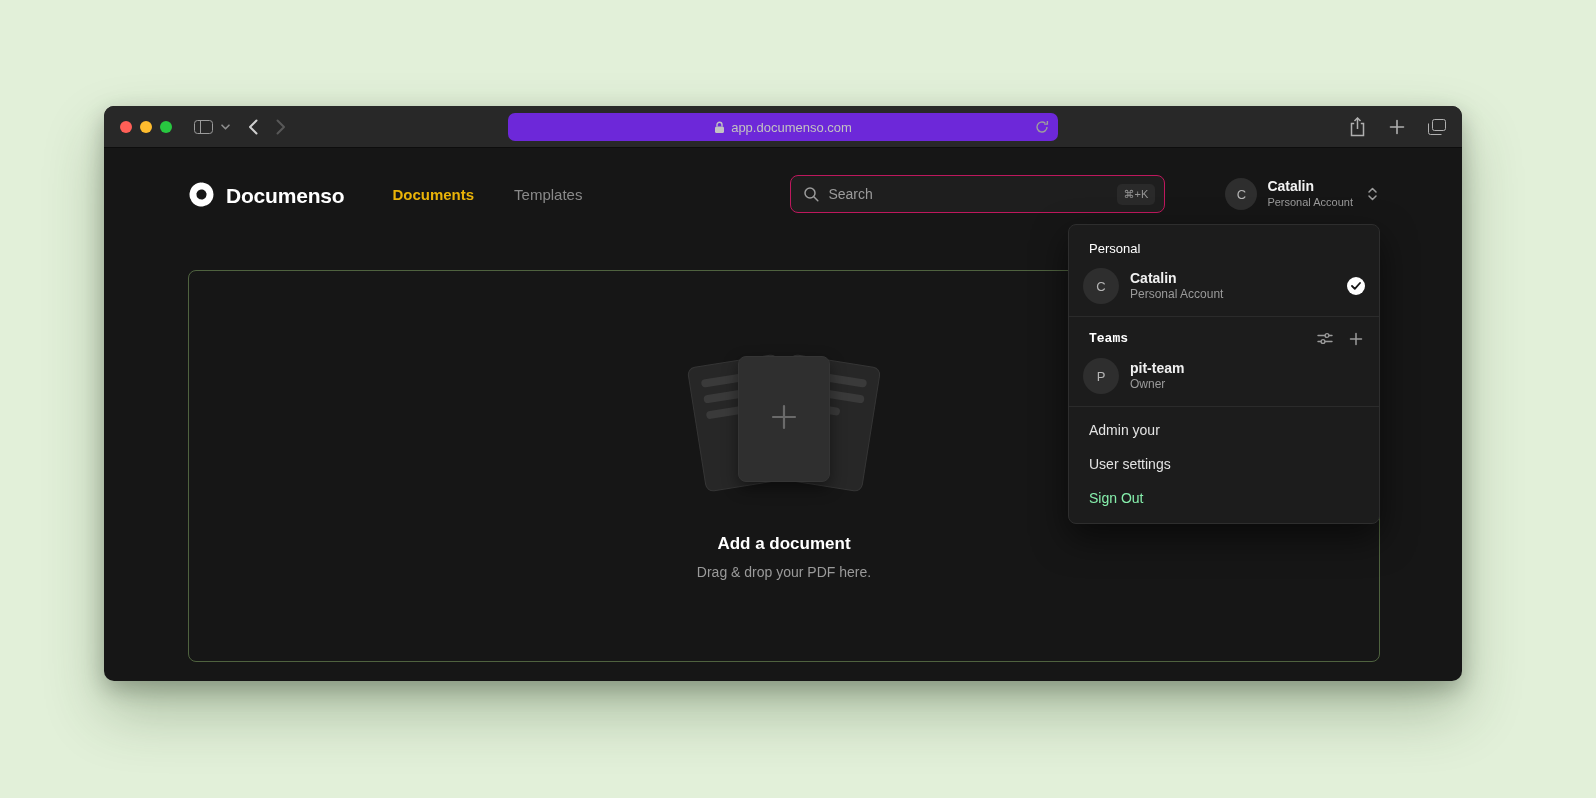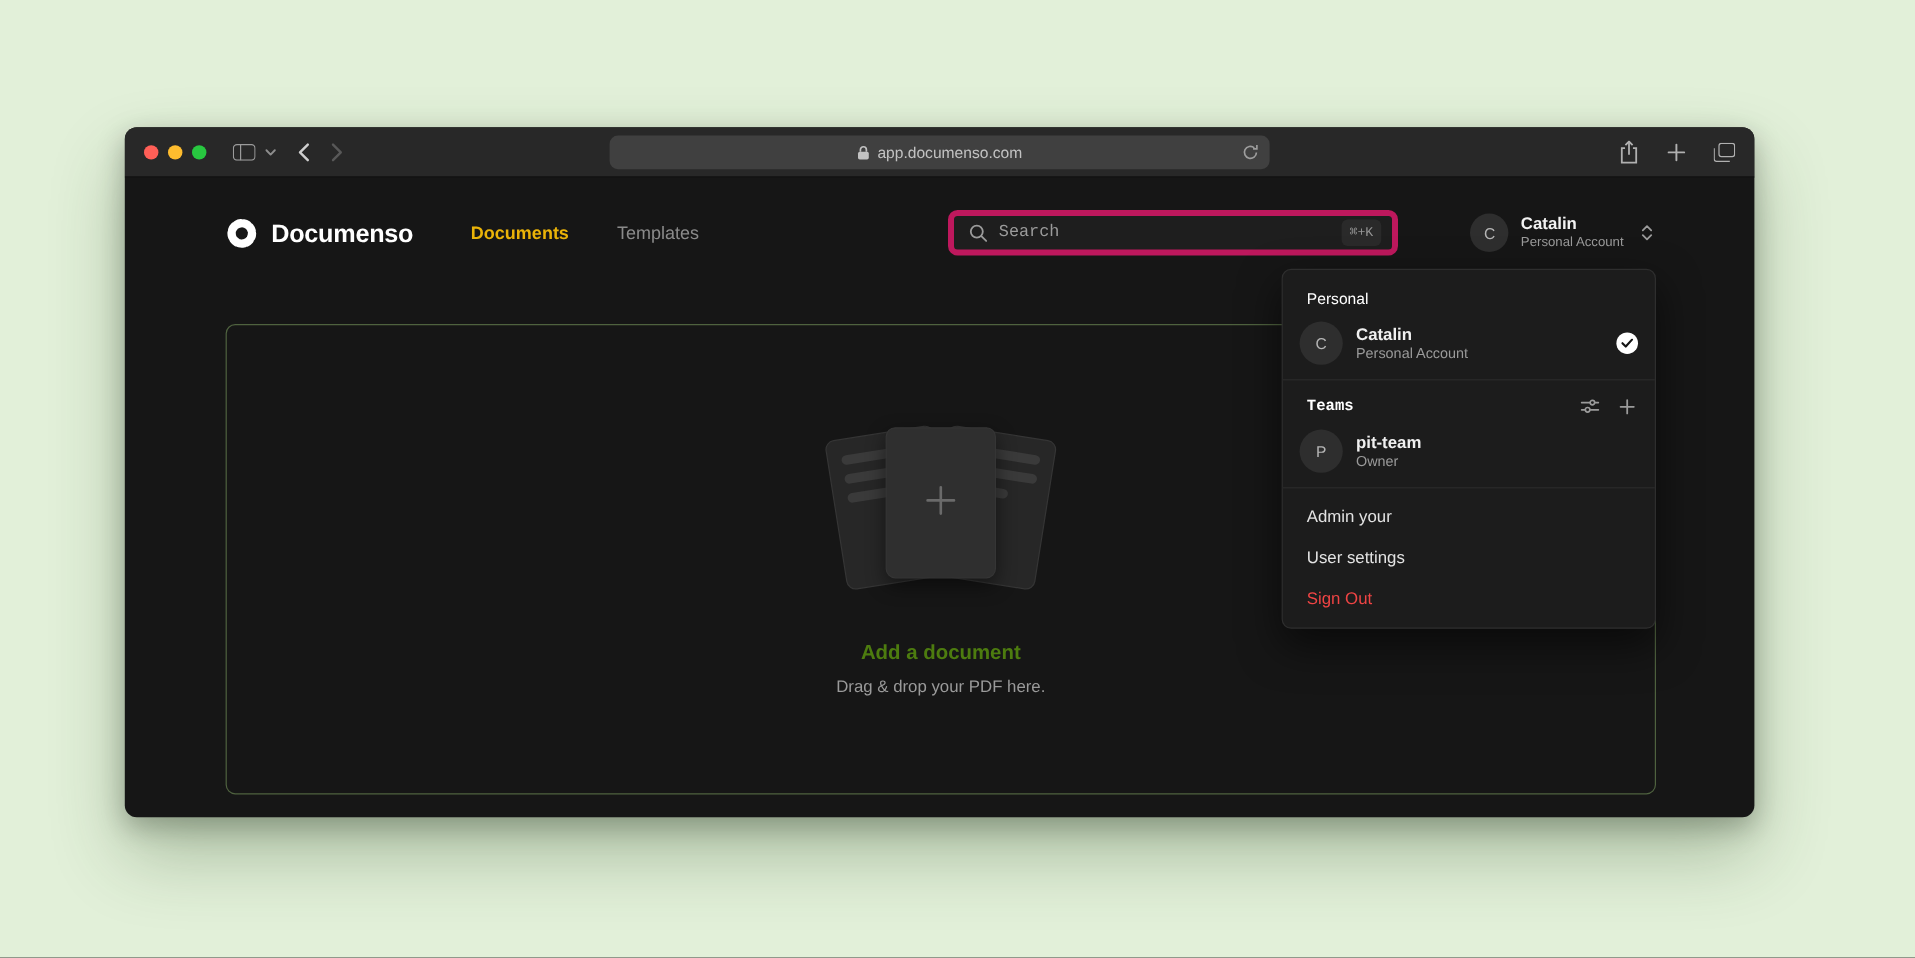--- a/index.html
+++ b/index.html
@@ -26,42 +26,42 @@
   .traffic { display:flex; gap:8px; align-items:center; margin-right:22px; }
   .tl { width:12px; height:12px; border-radius:50%; display:inline-block; }
   .tl.red { background:#ff5f57; }
   .tl.yellow { background:#febc2e; }
   .tl.green { background:#28c840; }
   .tb-icon { display:inline-flex; align-items:center; justify-content:center; }
   .tb-icon + .tb-icon { margin-left:18px; }
   .tb-icon.tight { margin-left:8px; }
   .urlbar {
     position:absolute; left:50%; top:7px; transform:translateX(-50%);
-    width:550px; height:28px; background:#404040; border-radius:7px;
+    width:550px; height:28px; background:#6d28d9; border-radius:7px;
     display:flex; align-items:center; justify-content:center; gap:6px;
     color:#c2c2c2; font-size:13px;
   }
   .urlbar .reload { position:absolute; right:9px; top:7px; }
   .toolbar-right { margin-left:auto; display:flex; align-items:center; gap:23px; }
 
   
   .app-header {
     display:flex; align-items:center;
     margin:24px 84px 0 84px; height:44px; position:relative;
   }
   .brand { display:flex; align-items:flex-end; gap:11px; }
   .brand-name { color:#ffffff; font-size:21px; font-weight:700; letter-spacing:-0.2px; }
   .nav { display:flex; gap:40px; margin-left:48px; font-size:15px; }
   .nav-link { cursor:pointer; }
   .nav-link.active { color:#eab308; font-weight:600; }
   .nav-link.inactive { color:#8a8a8a; font-weight:500; }
   .searchbar {
     margin-left:auto; width:375px; height:38px; background:#1e1e1e;
-    border:5px solid #be185d; border-radius:8px;
-    display:flex; align-items:center; padding:0 9px 0 12px; gap:9px;font-family:Liberation Mono, monospace;
+    border:1px solid #be185d; border-radius:8px;
+    display:flex; align-items:center; padding:0 9px 0 12px; gap:9px;
   }
   .searchbar input {
     flex:1; background:transparent; border:none; outline:none;
     color:#dddddd; font-size:14px; font-family:inherit; min-width:0;
   }
   .searchbar input::placeholder { color:#9b9b9b; }
   .kbd {
     background:#2a2a2a; border-radius:5px; padding:4px 7px;
     font-size:11px; color:#969696; white-space:nowrap;
   }
@@ -92,21 +92,21 @@
   }
   .card.left  { transform:translateX(-42px) rotate(-9deg); }
   .card.right { transform:translateX(42px) rotate(9deg); }
   .card.mid {
     background:#2f2f2f; z-index:2; transform:translateY(-4px);
     box-shadow:0 6px 16px rgba(0,0,0,.45);
     display:flex; align-items:center; justify-content:center; padding:0;
   }
   .card-line { height:8px; border-radius:4px; background:#3a3a3a; margin-bottom:8px; }
   .card-line.w1 { width:100%; } .card-line.w2 { width:100%; } .card-line.w3 { width:68%; }
-  .dz-title { color:#4d7c0f; font-size:17px; font-weight:700; margin-bottom:10px; }
+  .dz-title { color:#ffffff; font-size:17px; font-weight:700; margin-bottom:10px; }
   .dz-sub { color:#9a9a9a; font-size:14px; }
 
   
   .menu {
     position:absolute; left:964px; top:118px; width:312px; z-index:20;
     background:#1c1c1c; border:1px solid #2e2e2e; border-radius:8px;
     box-shadow:0 14px 34px rgba(0,0,0,.55); padding:6px 0 8px;
   }
   .menu-label { color:#ffffff; font-size:13px; font-weight:400; padding:10px 14px 8px 20px; }
   .menu-row {
@@ -122,21 +122,21 @@
   .menu-divider { height:1px; background:#2b2b2b; margin:2px 0 6px; }
   .teams-head {
     display:flex; align-items:center; padding:8px 16px 8px 20px;font-family:Liberation Mono, monospace;
   }
   .teams-head .menu-label-inline { color:#ffffff; font-size:13px; font-weight:700; flex:1; }
   .teams-icons { display:flex; align-items:center; gap:16px; }
   .teams-icons .tb-icon { margin:0; cursor:pointer; }
   .menu-item {
     padding:9px 14px 9px 20px; font-size:14px; color:#e3e3e3; cursor:pointer;
   }
-  .menu-item.danger { color:#ef4444; }
+  .menu-item.danger { color:#86efac; }
 </style>
 </head>
 <body>
 
 <div class="window">
 
   <div class="toolbar">
     <div class="traffic">
       <span class="tl red"></span>
       <span class="tl yellow"></span>

